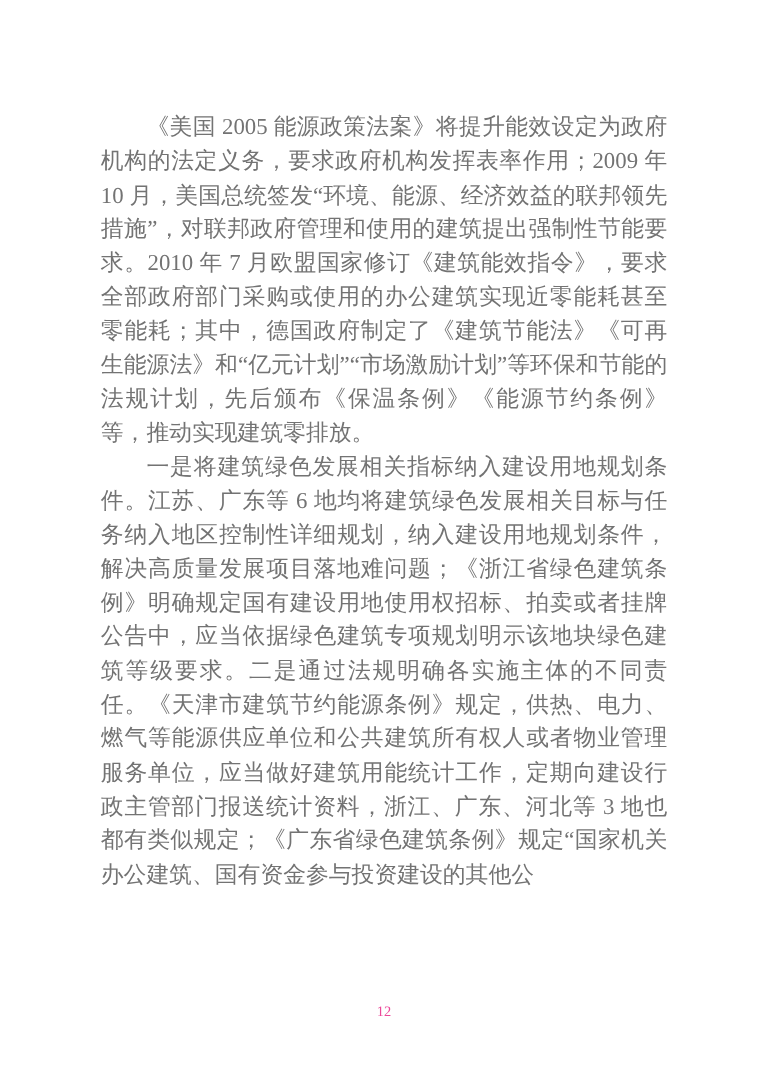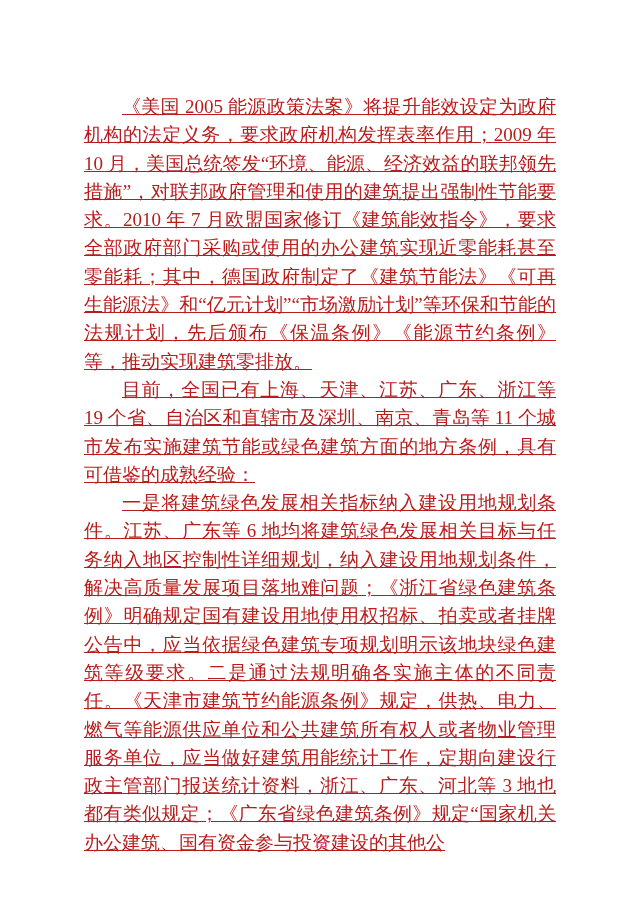--- a/index.html
+++ b/index.html
@@ -15,24 +15,23 @@
     overflow: hidden;
   }
   .text-block {
     position: absolute;
     left: 84px;
     top: 93px;
     width: 472px;
     font-family: "Liberation Serif", "DejaVu Serif", serif;
     font-size: 19px;
     line-height: 28.3px;
-    color: #b91c1c;
+    color: #737373;
     text-align: justify;
     text-justify: inter-ideograph;
-    text-decoration: underline;
   }
   .text-block p {
     margin: 0;
     padding: 0;
     text-indent: 2em;
   }
   .text-block p.section-heading {
     text-indent: 1.25em;
   }
   .page-number {
@@ -45,17 +44,16 @@
     font-size: 12px;
     color: #ec4899;
   }
 </style>
 </head>
 <body>
 
 <div class="page">
   <div class="text-block">
     <p>《美国 2005 能源政策法案》将提升能效设定为政府机构的法定义务，要求政府机构发挥表率作用；2009 年 10 月，美国总统签发“环境、能源、经济效益的联邦领先措施”，对联邦政府管理和使用的建筑提出强制性节能要求。2010 年 7 月欧盟国家修订《建筑能效指令》，要求全部政府部门采购或使用的办公建筑实现近零能耗甚至零能耗；其中，德国政府制定了《建筑节能法》《可再生能源法》和“亿元计划”“市场激励计划”等环保和节能的法规计划，先后颁布《保温条例》《能源节约条例》等，推动实现建筑零排放。</p>
-    <p>目前，全国已有上海、天津、江苏、广东、浙江等 19 个省、自治区和直辖市及深圳、南京、青岛等 11 个城市发布实施建筑节能或绿色建筑方面的地方条例，具有可借鉴的成熟经验：</p>
     <p>一是将建筑绿色发展相关指标纳入建设用地规划条件。江苏、广东等 6 地均将建筑绿色发展相关目标与任务纳入地区控制性详细规划，纳入建设用地规划条件，解决高质量发展项目落地难问题；《浙江省绿色建筑条例》明确规定国有建设用地使用权招标、拍卖或者挂牌公告中，应当依据绿色建筑专项规划明示该地块绿色建筑等级要求。二是通过法规明确各实施主体的不同责任。《天津市建筑节约能源条例》规定，供热、电力、燃气等能源供应单位和公共建筑所有权人或者物业管理服务单位，应当做好建筑用能统计工作，定期向建设行政主管部门报送统计资料，浙江、广东、河北等 3 地也都有类似规定；《广东省绿色建筑条例》规定“国家机关办公建筑、国有资金参与投资建设的其他公</p>
   </div>
   <div class="page-number">12</div>
 </div>
 
 </body></html>

